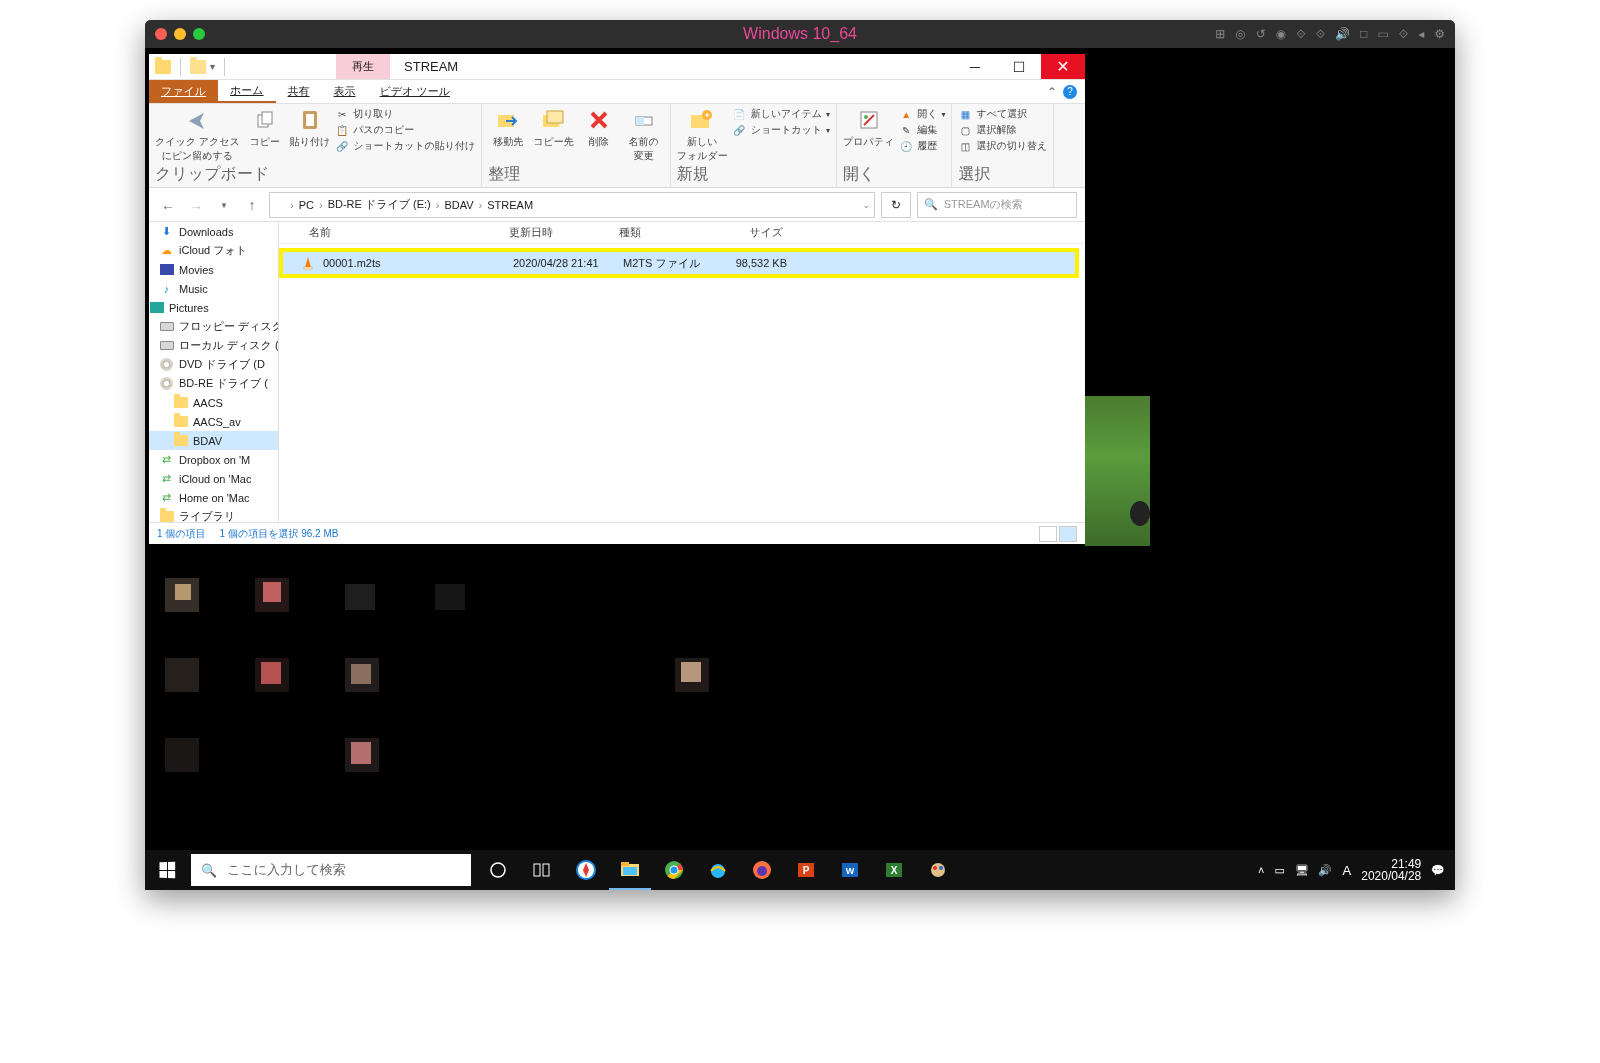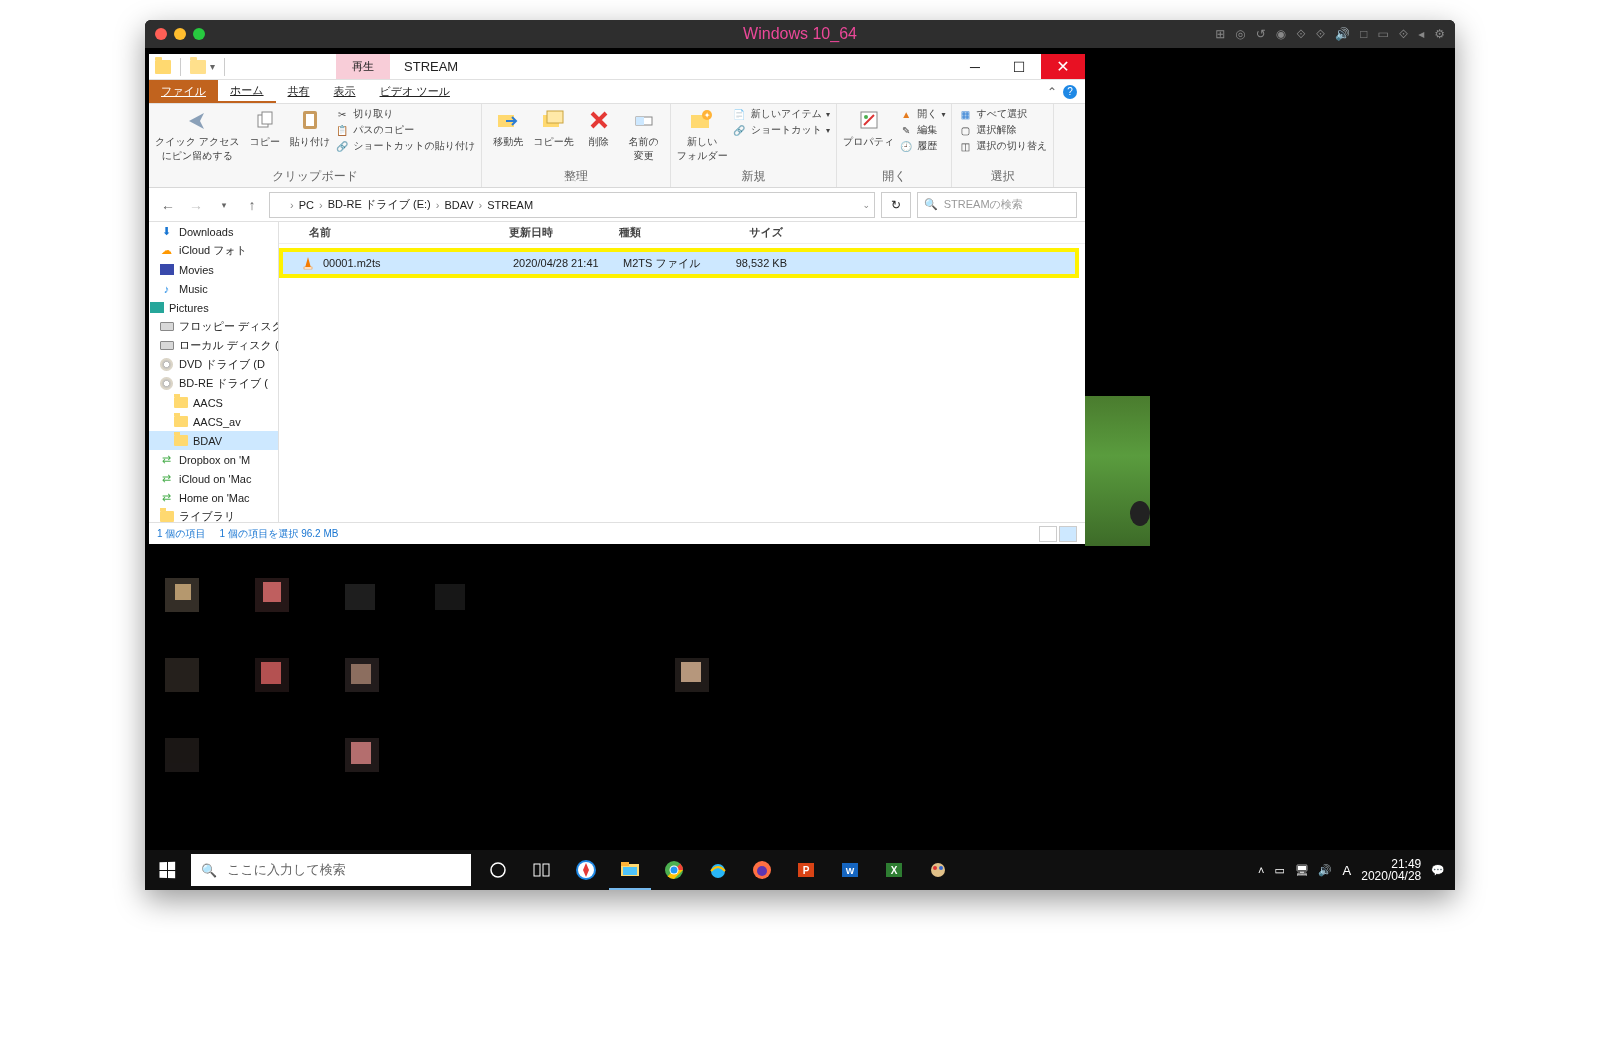--- a/index.html
+++ b/index.html
@@ -35,21 +35,21 @@
 
 .ribbon-tabs { height: 24px; display: flex; align-items: stretch; background: #fff; border-bottom: 1px solid #e0e0e0; }
 .ribbon-tab { padding: 0 12px; font-size: 11px; display: flex; align-items: center; text-decoration: underline; }
 .ribbon-tab.file { background: #c1631e; color: #fff; }
 .ribbon-tab.home { border-bottom: 2px solid #c1631e; }
 .ribbon-help { margin-left: auto; display: flex; align-items: center; gap: 6px; padding-right: 8px; color: #1976d2; }
 
 .ribbon { height: 84px; background: #f7f7f7; display: flex; border-bottom: 1px solid #d8d8d8; }
 .ribbon-group { border-right: 1px solid #e2e2e2; display: flex; flex-direction: column; justify-content: space-between; padding: 3px 6px 1px; }
 .rg-body { display: flex; align-items: flex-start; gap: 5px; flex: 1; }
-.rg-label { font-size: 12px; color: #666; text-align: center; padding-bottom: 1px; }
+.rg-label { font-size: 16px; color: #666; text-align: left; padding-bottom: 1px; }
 .rbtn { display: flex; flex-direction: column; align-items: center; gap: 2px; font-size: 10px; color: #444; text-align: center; min-width: 40px; }
 .rbtn .ico { width: 28px; height: 26px; display: flex; align-items: center; justify-content: center; }
 .rlist { display: flex; flex-direction: column; gap: 2px; font-size: 10px; color: #444; }
 .rlist-item { display: flex; align-items: center; gap: 4px; }
 .rlist-item .sm-ico { width: 14px; height: 14px; display: flex; align-items: center; justify-content: center; }
 
 .nav-bar { height: 34px; display: flex; align-items: center; gap: 6px; padding: 4px 8px; border-bottom: 1px solid #e0e0e0; }
 .nav-arrow { width: 22px; height: 22px; display: flex; align-items: center; justify-content: center; color: #666; font-size: 14px; }
 .breadcrumb { flex: 1; height: 26px; border: 1px solid #ccc; display: flex; align-items: center; padding: 0 4px; font-size: 11px; gap: 2px; }
 .bc-item { padding: 0 3px; }
@@ -62,21 +62,21 @@
 .nav-item { display: flex; align-items: center; gap: 5px; padding: 2px 4px 2px 10px; font-size: 11px; height: 19px; white-space: nowrap; }
 .nav-item.sel { background: #cde8ff; }
 .nav-ico { width: 15px; height: 14px; flex-shrink: 0; display: flex; align-items: center; justify-content: center; }
 .fico-folder { width: 14px; height: 11px; background: #ffd970; border-radius: 1px; position: relative; }
 .fico-folder::before { content: ""; position: absolute; top:-3px; left: 0; width:6px; height:3px; background:#ffd970;}
 .fico-disc { width:13px; height:13px; border-radius:50%; background: radial-gradient(circle,#fff 25%,#bbb 30%,#e0d9c9 60%,#aaa 100%); }
 .fico-drive { width:14px; height:9px; background:#d8d8d8; border:1px solid #888; border-radius:1px;}
 
 .content { flex: 1; display: flex; flex-direction: column; position: relative; }
 .col-headers { height: 22px; display: flex; align-items: center; border-bottom: 1px solid #eee; font-size: 11px; color: #444; padding-left: 22px; }
-.col-headers div { padding: 0 8px; font-weight: bold; }
+.col-headers div { padding: 0 8px; }
 .file-row-wrap { border: 4px solid #fff200; margin: 4px 6px 0 0; }
 .file-row { height: 22px; display: flex; align-items: center; background: #cde8ff; font-size: 11px; padding-left: 18px; }
 .file-row .cell { padding: 0 8px; }
 .vlc-ico { width:14px; height:14px; display:inline-block; }
 
 .status-bar { height: 22px; border-top: 1px solid #e0e0e0; display: flex; align-items: center; padding: 0 8px; font-size: 10px; color: #1976d2; gap: 14px; }
 .view-toggles { margin-left: auto; display:flex; gap:2px; }
 .view-toggles div { width:18px; height:16px; border:1px solid #ccc; }
 .view-toggles div.active { background:#cde8ff; }
 

